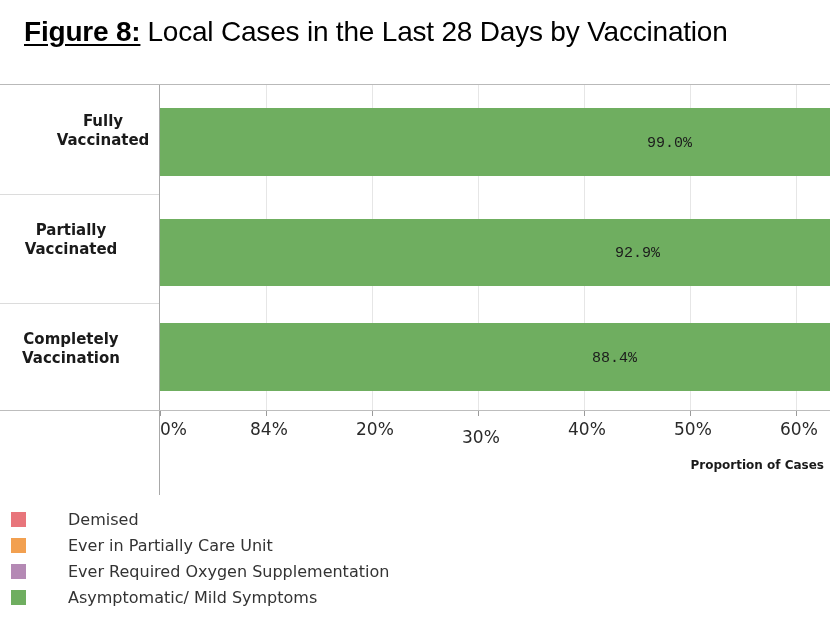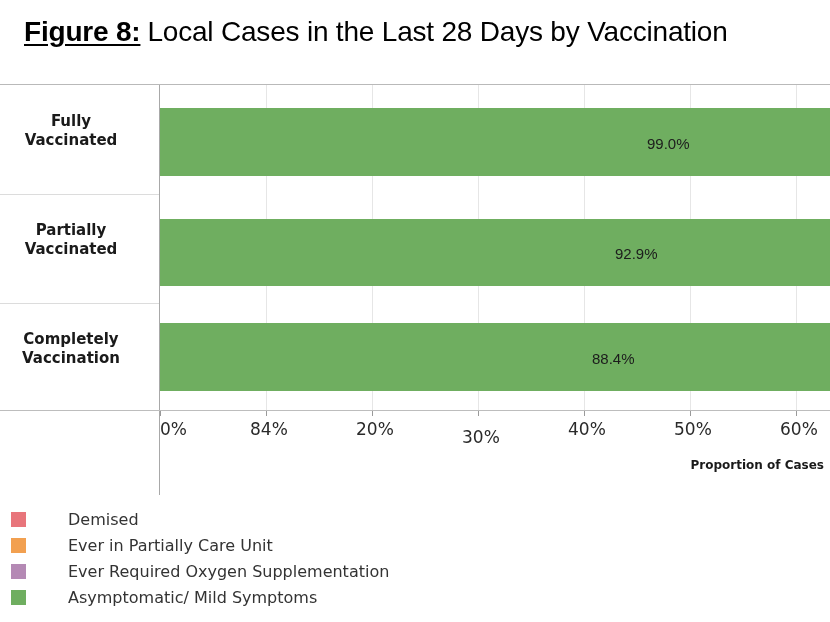--- a/index.html
+++ b/index.html
@@ -72,21 +72,21 @@
   }
   .bar {
     position: absolute;
     left: 0;
     background: #6fae60;
     display: flex;
     align-items: center;
   }
   .bar-value {
     position: absolute;
-    font-family: Liberation Sans, sans-serif;
+    font-family: Liberation Mono, monospace;
     font-size: 15px;
     font-weight: 400;
     color: #1c1c1c;
     white-space: nowrap;
   }
 
   
   .cat-sep {
     position: absolute;
     left: 0;
@@ -184,21 +184,21 @@
   <span class="fig-label">Figure 8:</span>
     <span>Local Cases in the Last 28 Days by Vaccination</span>
 </div>
 
 <div id="chart-area">
   <div class="top-rule"></div>
 
   <div class="cat-sep" style="top:110px;"></div>
   <div class="cat-sep" style="top:219px;"></div>
 
-  <div class="cat-label" style="top:28px;">
+  <div class="cat-label" style="top:28px;padding-left:32px;">
     <div>Fully</div>
     <div>Vaccinated</div>
   </div>
   <div class="cat-label" style="top:137px;">
     <div>Partially</div>
     <div>Vaccinated</div>
   </div>
   <div class="cat-label" style="top:246px;">
     <div>Completely</div>
     <div>Vaccination</div>

